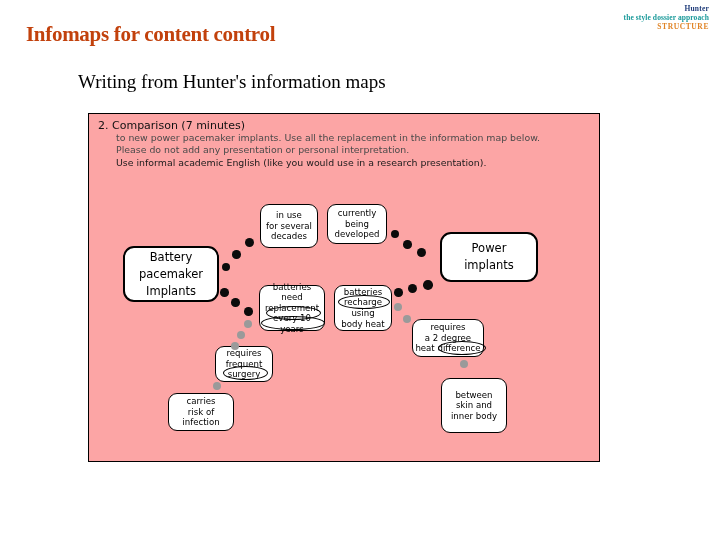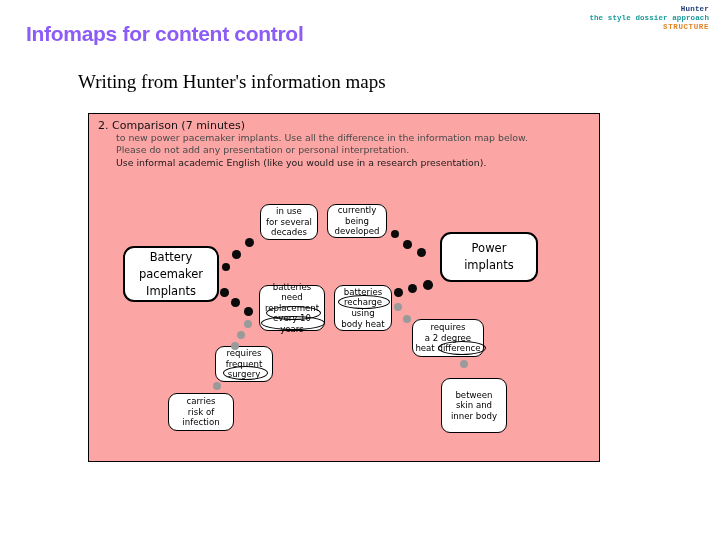--- a/index.html
+++ b/index.html
@@ -2,28 +2,28 @@
 <html><head>
 <meta charset="utf-8">
 <style>
   html,body{margin:0;padding:0;background:#ffffff;}
   body{width:720px;height:540px;position:relative;overflow:hidden;
        font-family:"Liberation Sans", sans-serif;}
 
   
   #slide-title{
     position:absolute; left:26px; top:22px;
-    font-family:Liberation Sans, sans-serif;
+    font-family:Liberation Serif, serif;
     font-size:21px; font-weight:bold; letter-spacing:-0.3px;
-    color:#8b5cf6; white-space:nowrap;
+    color:#c2410c; white-space:nowrap;
   }
   #brand-logo{
     position:absolute; right:11px; top:5px;
     text-align:right; line-height:1.18;
-    font-family:Liberation Mono, monospace;
+    font-family:Liberation Serif, serif;
     font-size:7.5px; font-weight:bold;
   }
   #brand-logo .l1{color:#1f3c7a; letter-spacing:0.2px;}
   #brand-logo .l2{color:#1a9a9a; letter-spacing:0.1px;}
   #brand-logo .l3{color:#e08324; letter-spacing:0.6px;}
 
   #slide-subtitle{
     position:absolute; left:78px; top:71px;
     font-family:"Liberation Serif", serif;
     font-size:19px; color:#000; white-space:nowrap;
@@ -93,39 +93,39 @@
 </div>
 
 <div id="slide-subtitle">Writing from Hunter's information maps</div>
 
 <div id="infomap-panel">
 
   <div id="task-block">
     <div id="task-heading">
       <span class="num">2.</span><span>Comparison (7 minutes)</span>
     </div>
-    <div class="task-line faded">to new power pacemaker implants. Use all the difference in the information map below.</div>
+    <div class="task-line faded">to new power pacemaker implants. Use all the replacement in the information map below.</div>
     <div class="task-line faded">Please do not add any presentation or personal interpretation.</div>
     <div class="task-line">Use informal academic English (like you would use in a research presentation).</div>
   </div>
 
   <div id="map-canvas">
 
     <div class="node main" style="left:34px;  top:44px;  width:96px;  height:56px;">Battery
 pacemaker
 Implants</div>
 
     <div class="node main" style="left:351px; top:30px;  width:98px;  height:50px;">Power
 implants</div>
 
-    <div class="node sub" style="left:171px; top:2px;   width:58px; height:36px;">in use
+    <div class="node sub" style="left:171px; top:2px;   width:58px; height:44px;">in use
 for several
 decades</div>
 
-    <div class="node sub" style="left:238px; top:2px;   width:60px; height:34px;">currently
+    <div class="node sub" style="left:238px; top:2px;   width:60px; height:40px;">currently
 being
 developed</div>
 
     <div class="node sub" style="left:170px; top:83px;  width:66px; height:46px;">batteries
 need
 replacement
 every 10 years</div>
     <div class="ring" style="left:177px; top:104px; width:53px; height:12px;"></div>
     <div class="ring" style="left:172px; top:114px; width:62px; height:12px;"></div>
 

